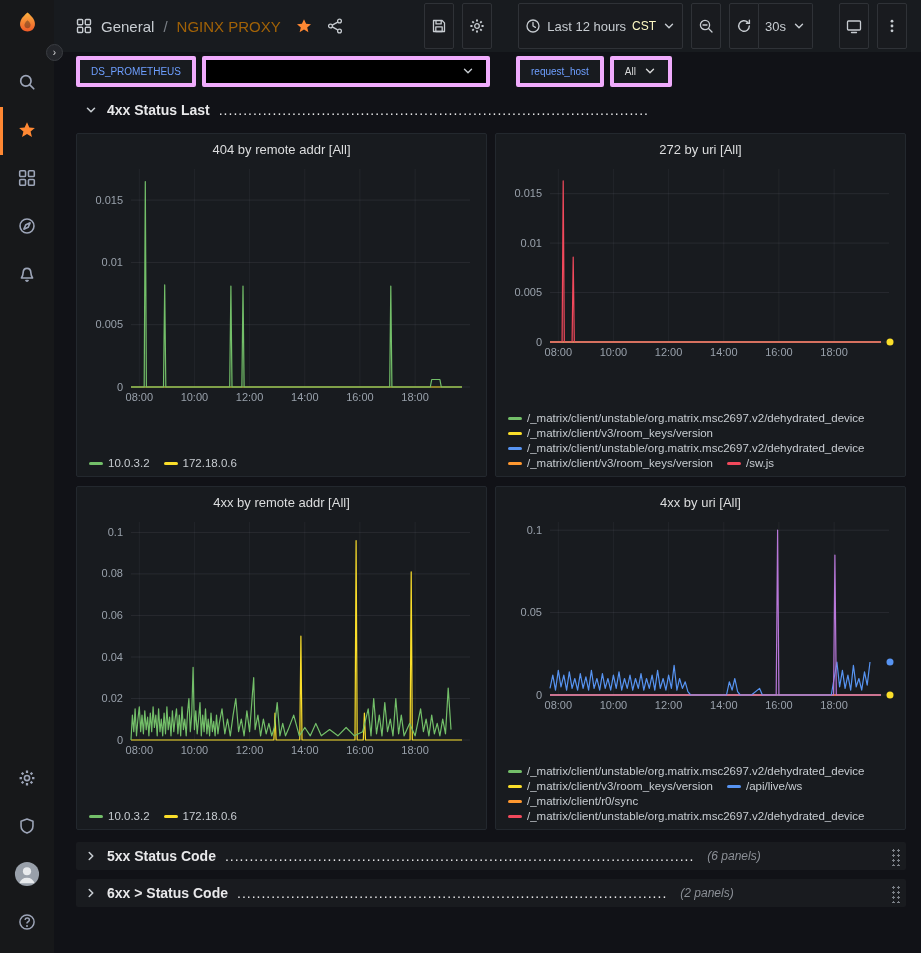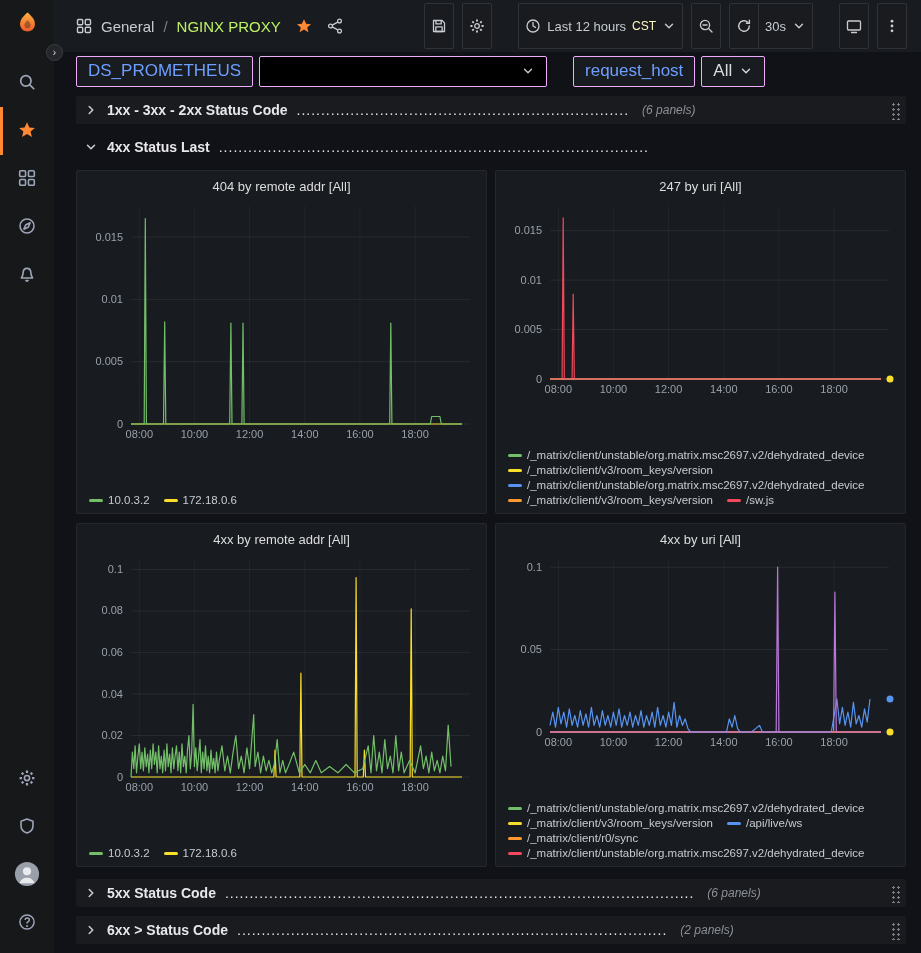--- a/index.html
+++ b/index.html
@@ -12,33 +12,33 @@
   .sb-item { width:54px; height:48px; display:flex; align-items:center; justify-content:center; color:#9DA5B8; cursor:pointer; position:relative; }
   .sb-item.active { box-shadow: inset 3px 0 0 #FF8833; }
   .sb-bottom { margin-top:auto; display:flex; flex-direction:column; align-items:center; padding-bottom:6px; }
   .expand-chip { position:absolute; left:46px; top:44px; width:17px; height:17px; border-radius:50%; background:#24262B; border:1px solid #3A3D42; color:#D8D9DA; font-size:10px; line-height:15px; text-align:center; cursor:pointer; z-index:9; }
 
   
   .topbar { position:absolute; left:54px; top:0; right:0; height:52px; background:#181B1F; display:flex; align-items:center; padding:0 14px 0 22px; gap:8px; }
   .crumb { display:flex; align-items:center; gap:9px; font-size:15px; }
   .crumb .sect { color:#C7CCD1; cursor:pointer; }
   .crumb .sep { color:#7B8087; }
-  .crumb .title { color:#bef264; font-weight:500; cursor:pointer; }
+  .crumb .title { color:#a16207; font-weight:500; cursor:pointer; }
   .crumb .ic { color:#C7CCD1; display:flex; cursor:pointer; }
   .tb-right { margin-left:auto; display:flex; align-items:center; gap:8px; }
   .tb-btn { height:46px; min-width:30px; padding:0 6px; background:#191B1F; border:1px solid #2F3237; border-radius:2px; color:#C7CCD1; display:flex; align-items:center; justify-content:center; gap:6px; cursor:pointer; font-size:13px; }
   .tb-group { display:flex; }
   .tb-group .tb-btn:first-child { border-radius:2px 0 0 2px; }
   .tb-group .tb-btn:last-child { border-radius:0 2px 2px 0; border-left:none; }
   .tz { color:#fef9c3; font-size:12px; }
   .gap-lg { width:10px; }
 
   
   .submenu { position:absolute; left:54px; top:52px; right:0; height:38px; display:flex; align-items:center; padding:0 14px 0 22px; gap:6px; background:#111217; }
-  .chip { height:31px; display:flex; align-items:center; padding:0 11px; background:#181B1F; border:1px solid #f0abfc; border-radius:2px; font-size:17px; cursor:pointer; }
+  .chip { height:31px; display:flex; align-items:center; padding:0 11px; background:#181B1F; border:4px solid #f0abfc; border-radius:2px; font-size:10px; cursor:pointer; }
   .chip.lbl { color:#6E9FFF; font-weight:500; }
   .chip.blackout { width:288px; background:#000; justify-content:flex-end; color:#C7CCD1; }
   .chip.val { color:#D8D9DA; gap:7px; }
   .vgap { width:14px; }
 
   
   .main { position:absolute; left:54px; top:90px; right:0; bottom:0; padding:6px 15px 0 22px; overflow:hidden; }
   .row-head { height:28px; display:flex; align-items:center; gap:9px; padding:0 6px 0 8px; margin-bottom:9px; cursor:pointer; color:#E8E8EA; }
   .row-head.collapsed { background:#191B1F; border-radius:2px; }
   .row-title { font-size:14px; font-weight:700; white-space:nowrap; }
@@ -254,31 +254,20 @@
     <span style="display:flex;">
         <svg class="ic14" viewBox="0 0 16 16" fill="none" stroke="currentColor" stroke-width="1.6" stroke-linecap="round" stroke-linejoin="round">
           <path d="M4 6l4 4 4-4"></path>
         </svg>
       </span>
   </div>
 </div>
 
 <main class="main">
 
-  <div class="row-head collapsed">
-    <span class="chev">
-        <svg class="ic14" viewBox="0 0 16 16" fill="none" stroke="currentColor" stroke-width="1.8" stroke-linecap="round" stroke-linejoin="round">
-          <path d="M6 4l4 4-4 4"></path>
-        </svg>
-      </span>
-    <span class="row-title">1xx - 3xx - 2xx Status Code</span>
-    <span class="row-dots">....................................................................</span>
-    <span class="row-count">(6 panels)</span>
-    <span class="drag-handle"></span>
-  </div>
 
   <div class="row-head">
     <span class="chev">
         <svg class="ic14" viewBox="0 0 16 16" fill="none" stroke="currentColor" stroke-width="1.8" stroke-linecap="round" stroke-linejoin="round">
           <path d="M4 6l4 4 4-4"></path>
         </svg>
       </span>
     <span class="row-title">4xx Status Last</span>
     <span class="row-dots">........................................................................................</span>
   </div>
@@ -311,21 +300,21 @@
             <polyline fill="none" stroke="#FADE2A" stroke-width="1.2" stroke-linejoin="round" points="46.0,226.0 377.0,226.0"></polyline>
             <polyline fill="none" stroke="#73BF69" stroke-width="1.2" stroke-linejoin="round" points="46.0,226.0 59.2,226.0 60.3,20.5 61.4,226.0 78.5,226.0 79.7,123.9 80.8,226.0 144.7,226.0 145.9,125.1 147.0,226.0 156.9,226.0 158.0,125.1 159.1,226.0 304.7,226.0 305.8,125.1 306.9,226.0 345.3,226.0 346.7,218.5 354.9,218.5 356.3,226.0 377.0,226.0"></polyline>
           </svg>
         </div>
       <div class="panel-legend">
           <span class="lg-item"><i style="background: rgb(115, 191, 105);"></i>10.0.3.2</span>
           <span class="lg-item"><i style="background: rgb(250, 222, 42);"></i>172.18.0.6</span>
         </div>
     </section>
     <section class="panel">
-      <header class="panel-title">247 by uri [All]</header>
+      <header class="panel-title">272 by uri [All]</header>
       <div class="panel-chart">
           <svg width="393" height="200" style="display:block">
             <line x1="54.3" y1="8" x2="54.3" y2="181" stroke="rgba(204,204,220,0.06)"></line>
             <text x="54.3" y="195" text-anchor="middle" font-size="11" fill="#99A1AB">08:00</text>
             <line x1="109.4" y1="8" x2="109.4" y2="181" stroke="rgba(204,204,220,0.06)"></line>
             <text x="109.4" y="195" text-anchor="middle" font-size="11" fill="#99A1AB">10:00</text>
             <line x1="164.6" y1="8" x2="164.6" y2="181" stroke="rgba(204,204,220,0.06)"></line>
             <text x="164.6" y="195" text-anchor="middle" font-size="11" fill="#99A1AB">12:00</text>
             <line x1="219.8" y1="8" x2="219.8" y2="181" stroke="rgba(204,204,220,0.06)"></line>
             <text x="219.8" y="195" text-anchor="middle" font-size="11" fill="#99A1AB">14:00</text>

